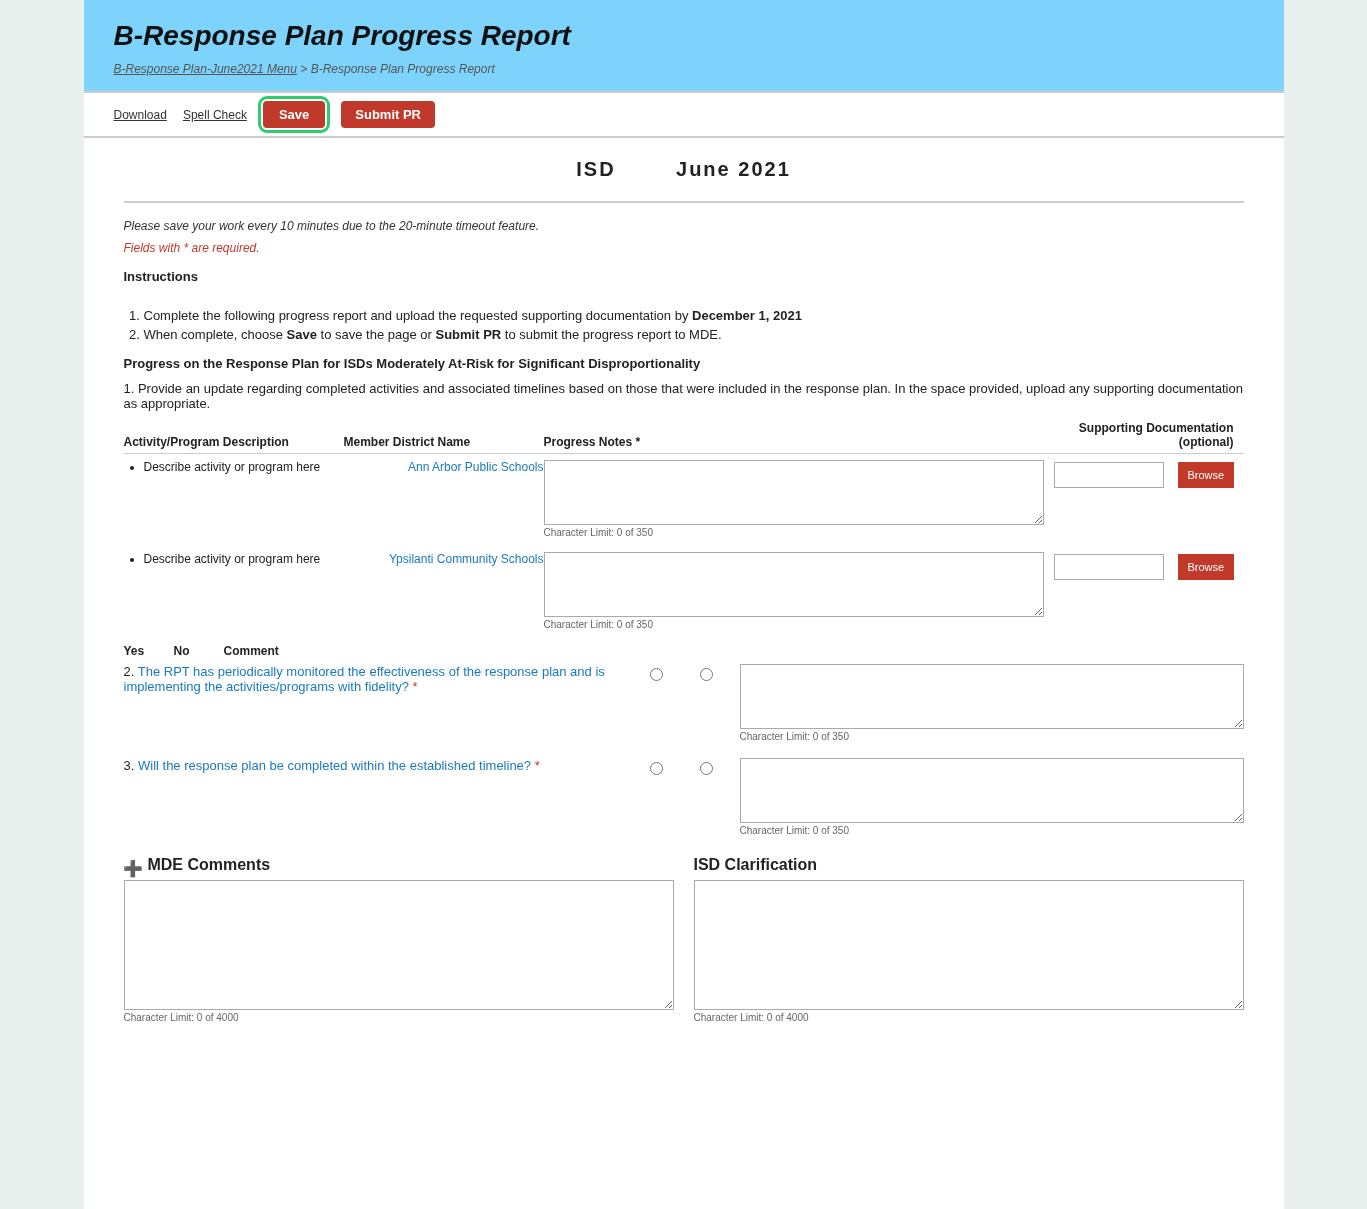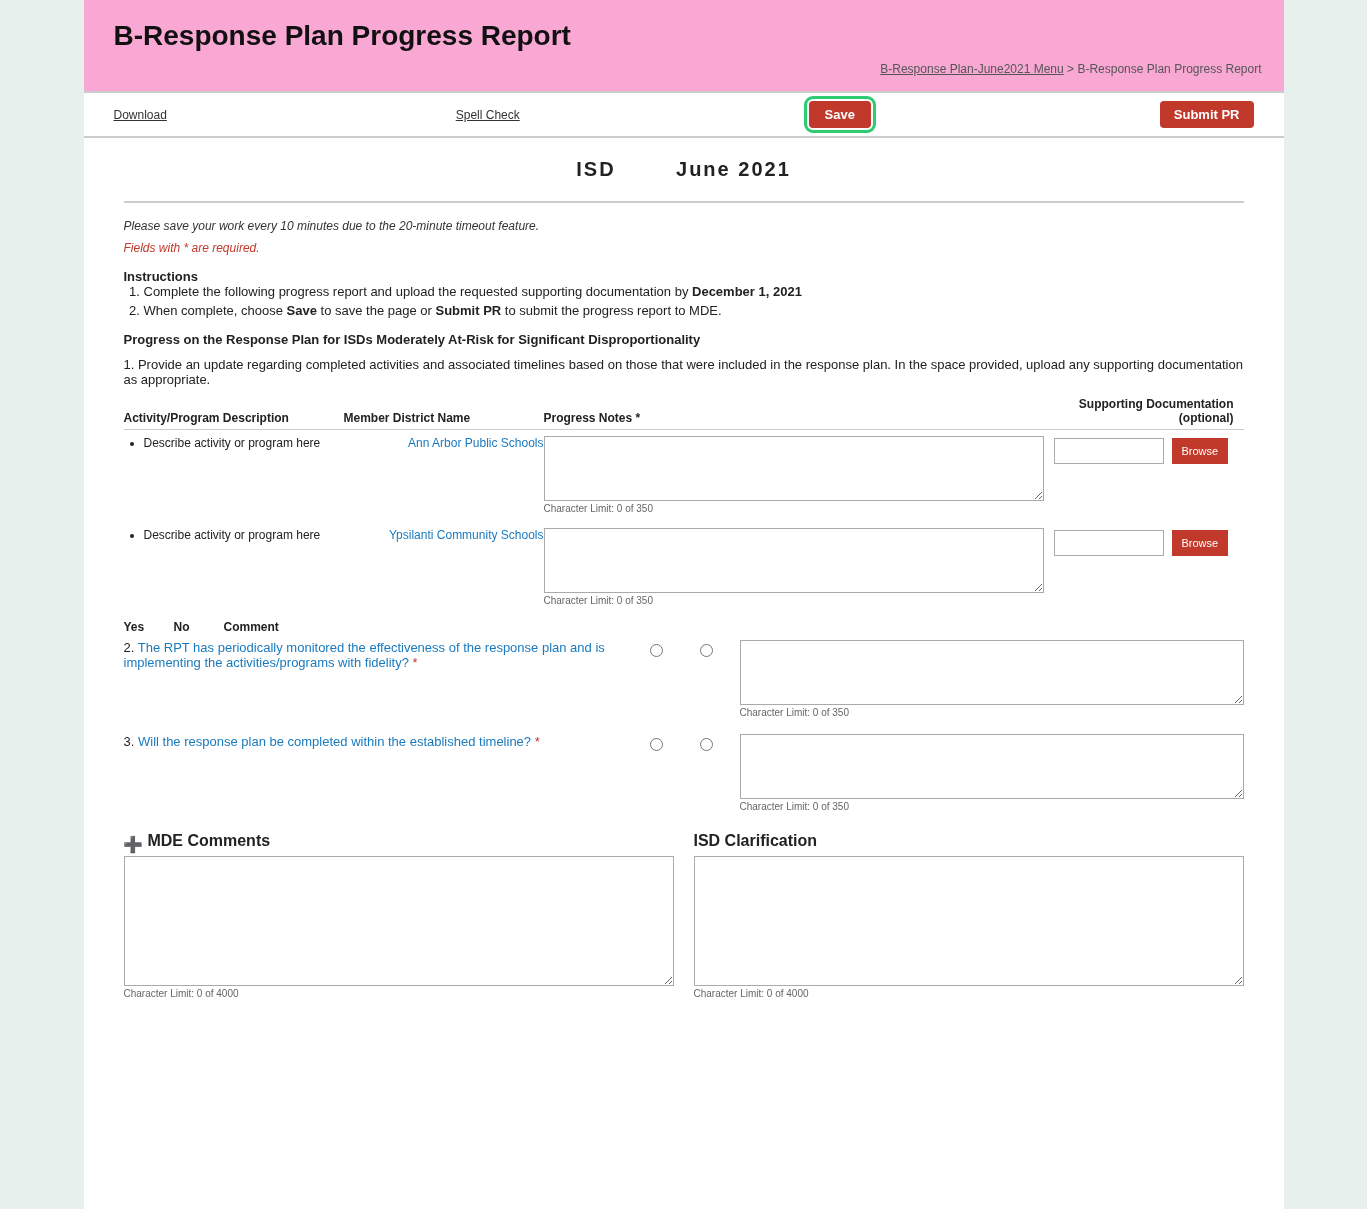--- a/index.html
+++ b/index.html
@@ -9,46 +9,46 @@
       background: #e8f0ee;
       color: #222;
     }
     .page-wrapper {
       background: #fff;
       max-width: 1200px;
       margin: 0 auto;
       min-height: 1209px;
     }
     .header-section {
-      background: #f9a8d4;
-      padding: 20px 22px 15px 30px;
+      background: #7dd3fc;
+      padding: 20px 14px 15px 30px;
+      font-style: italic;
     }
     .page-title {
       font-size: 28px;
       font-weight: bold;
       color: #111;
       margin-bottom: 10px;
     }
     .breadcrumb {
-      text-align: right;
       font-size: 12px;
       color: #555;
     }
     .breadcrumb a {
       color: #555;
       text-decoration: underline;
     }
     .toolbar {
       background: #fff;
       border-top: 2px solid #ccc;
       border-bottom: 2px solid #ccc;
       padding: 8px 30px;
       display: flex;
       align-items: center;
-      justify-content: space-between;
+      justify-content: flex-start;
       gap: 16px;
     }
     .toolbar a {
       font-size: 12px;
       color: #333;
       text-decoration: underline;
       cursor: pointer;
     }
     .btn-save {
       background: #c0392b;
@@ -89,21 +89,21 @@
       color: #333;
     }
     .required-note {
       color: #c0392b;
       font-style: italic;
       font-size: 12px;
       margin-bottom: 14px;
     }
     .instructions-label {
       font-weight: bold;
-      margin-bottom: 0;
+      margin-bottom: 24px;
     }
     .instructions-list {
       margin-left: 20px;
       margin-bottom: 14px;
       font-size: 13px;
     }
     .instructions-list li {
       margin-bottom: 4px;
     }
     .section-heading {
@@ -186,21 +186,21 @@
       height: 26px;
     }
     .btn-browse {
       background: #c0392b;
       color: #fff;
       border: none;
       padding: 4px 10px;
       font-size: 11px;
       cursor: pointer;
       height: 26px;
-      margin-left: 8px;
+      margin-left: 14px;
     }
     .yn-comment-header {
       display: flex;
       align-items: center;
       margin-bottom: 6px;
       font-weight: bold;
       font-size: 12px;
     }
     .yn-yes { width: 50px; }
     .yn-no { width: 50px; }

